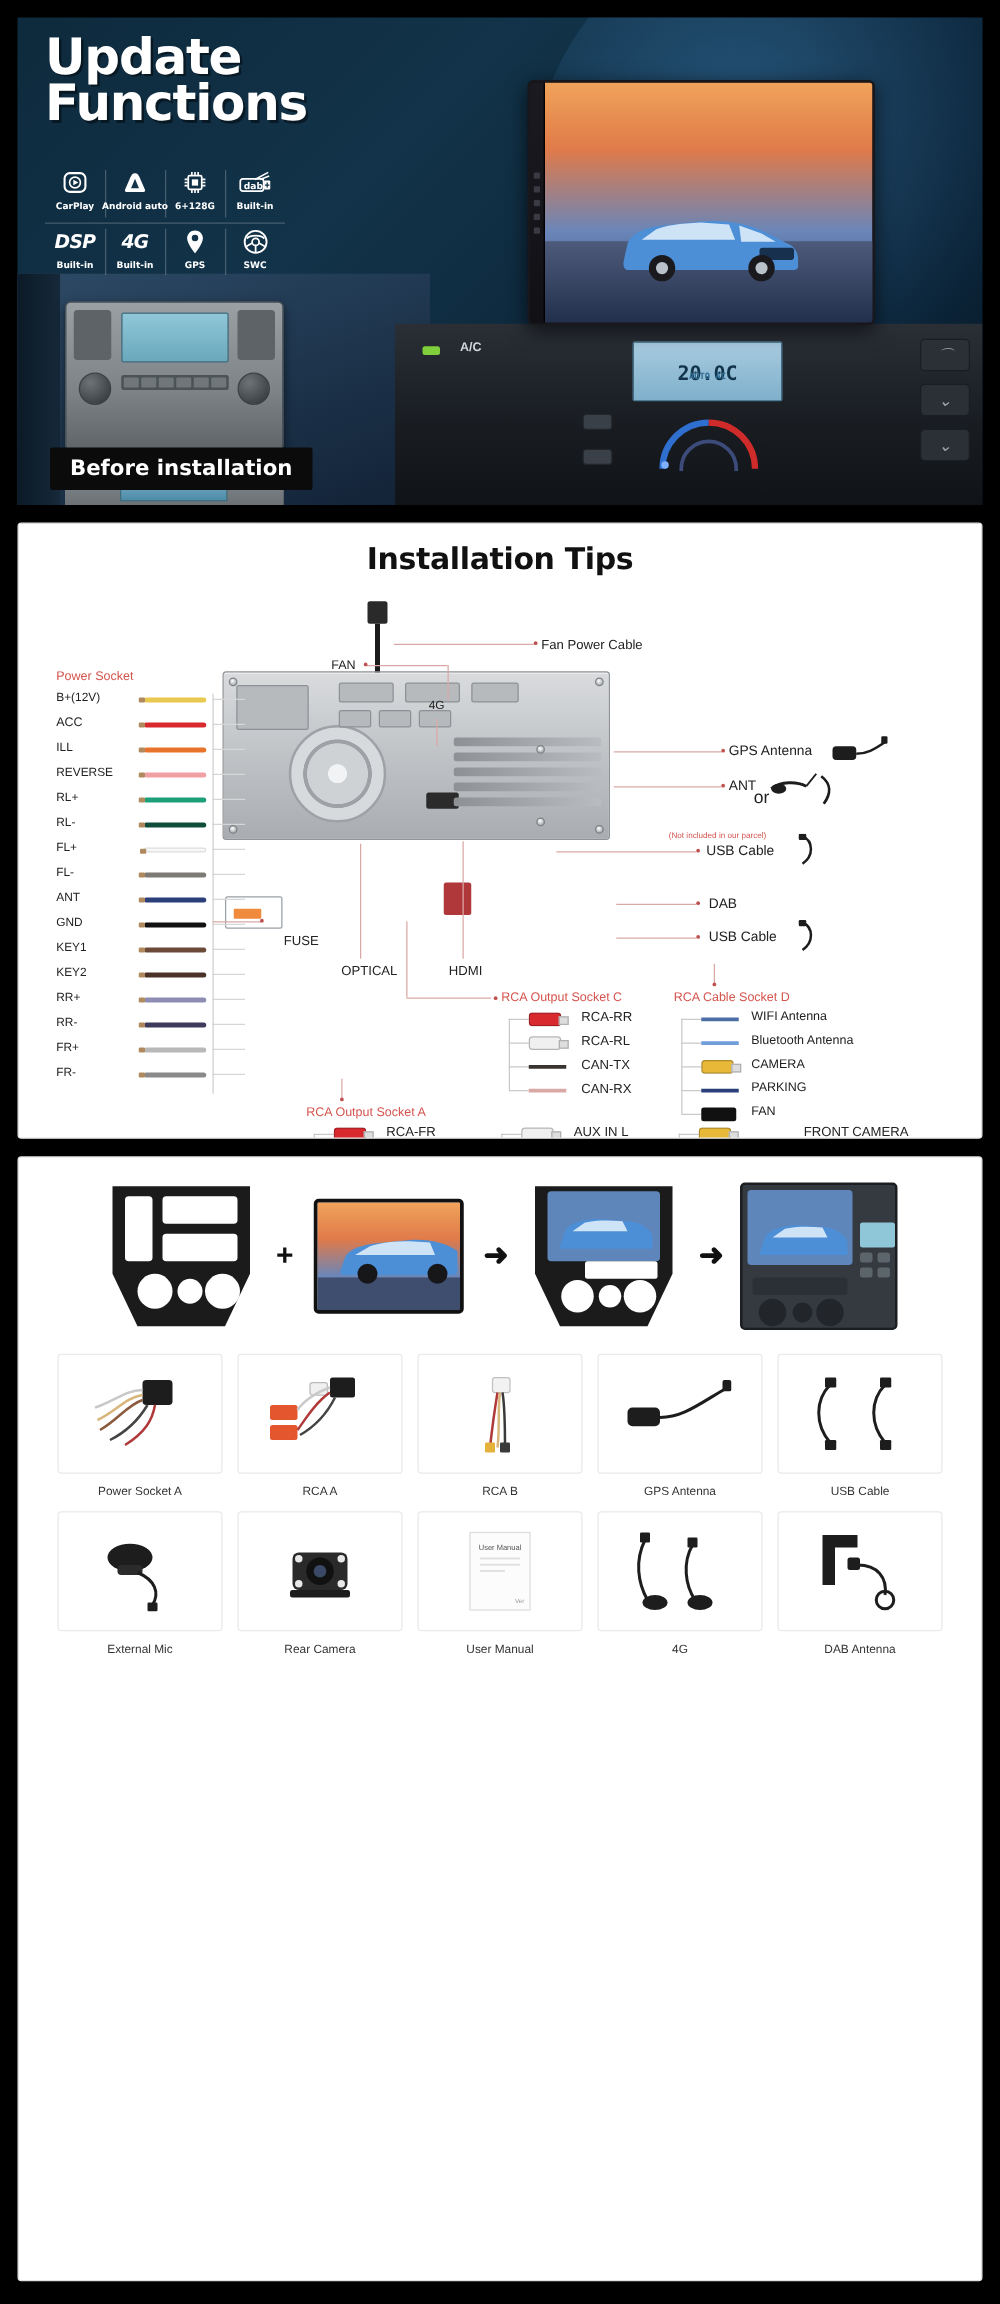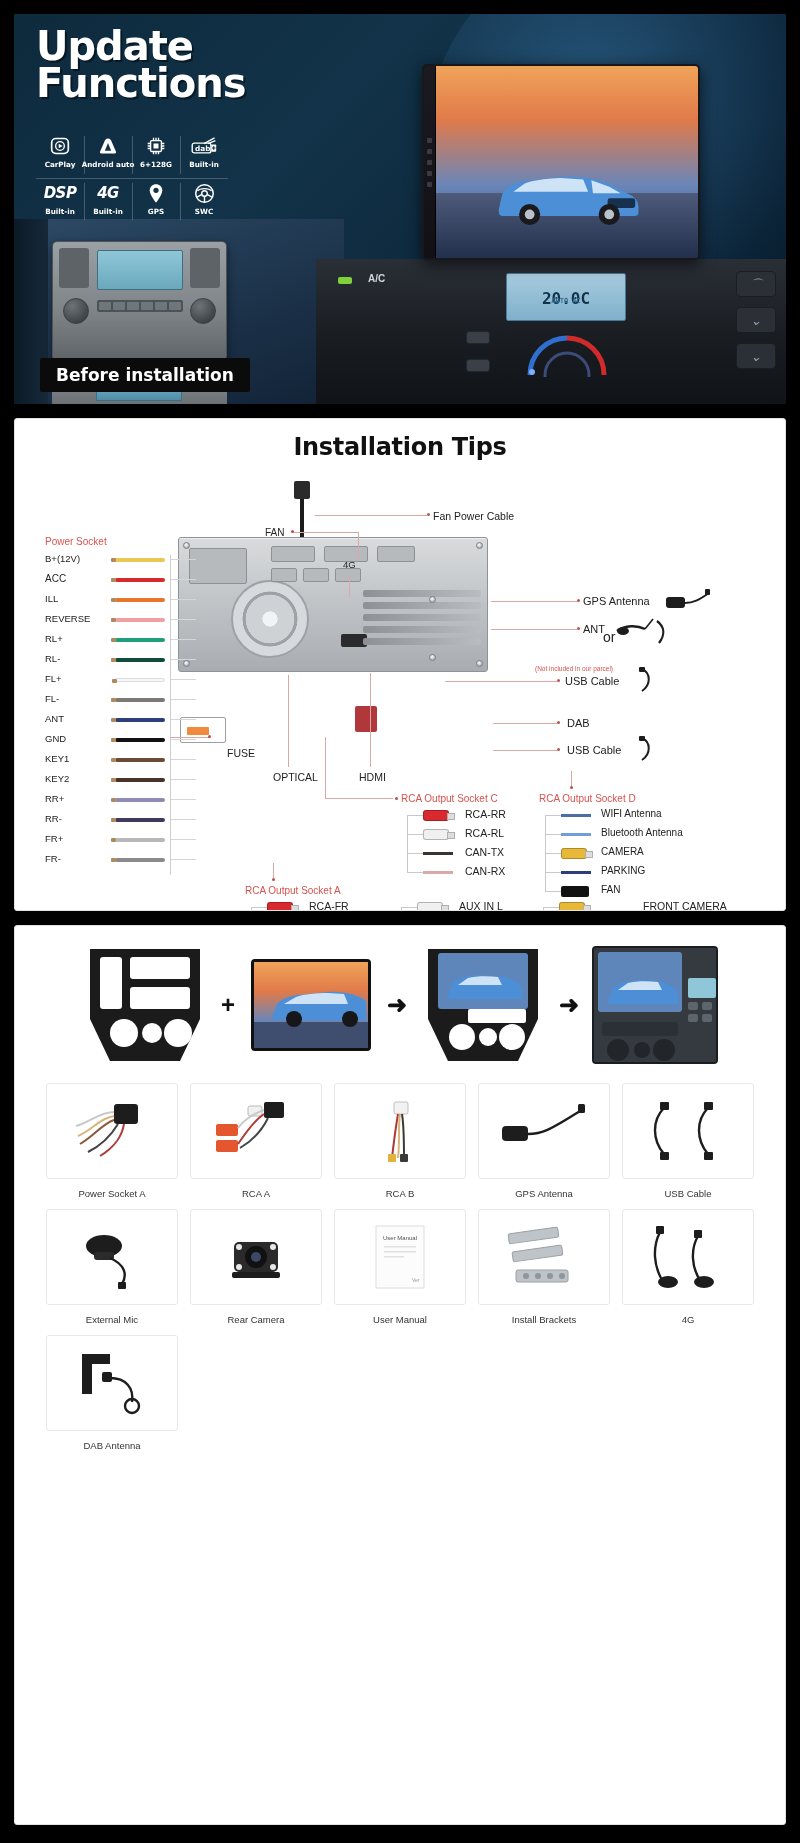--- a/index.html
+++ b/index.html
@@ -529,21 +529,21 @@
         <div class="lbl" style="left: 450px; top: 408px; font-size: 10.5px;">RCA-RL</div>
         <div class="ln h" style="left: 392px; top: 434px; width: 16px; background: rgb(201, 201, 201);"></div>
         <div style="position: absolute; left: 408px; top: 433px; width: 30px; height: 3px; background: rgb(58, 52, 48);"></div>
         <div class="lbl" style="left: 450px; top: 427px; font-size: 10.5px;">CAN-TX</div>
         <div class="ln h" style="left: 392px; top: 453px; width: 16px; background: rgb(201, 201, 201);"></div>
         <div style="position: absolute; left: 408px; top: 452px; width: 30px; height: 3px; background: rgb(217, 169, 166);"></div>
         <div class="lbl" style="left: 450px; top: 446px; font-size: 10.5px;">CAN-RX</div>
         <div class="ln v" style="left: 392px; top: 396px; height: 57px; background: rgb(201, 201, 201);"></div>
       </div>
 
-    <div class="lbl red" style="left:524px; top:374px; font-size:10px;">RCA Output Socket D</div>
+    <div class="lbl red" style="left:524px; top:374px; font-size:10px;">RCA Cable Socket D</div>
     <div class="ln v" style="left:556px; top:352px; height:16px;"></div>
     <div class="dot" style="left:555px; top:367px;"></div>
     <div id="socketD">
         <div class="ln h" style="left: 530px; top: 396px; width: 16px; background: rgb(201, 201, 201);"></div>
         <div style="position: absolute; left: 546px; top: 395px; width: 30px; height: 3px; background: rgb(74, 111, 165);"></div>
         <div class="lbl" style="left: 586px; top: 389px; font-size: 10px;">WIFI Antenna</div>
         <div class="ln h" style="left: 530px; top: 415px; width: 16px; background: rgb(201, 201, 201);"></div>
         <div style="position: absolute; left: 546px; top: 414px; width: 30px; height: 3px; background: rgb(111, 159, 216);"></div>
         <div class="lbl" style="left: 586px; top: 408px; font-size: 10px;">Bluetooth Antenna</div>
         <div class="ln h" style="left: 530px; top: 434px; width: 16px; background: rgb(201, 201, 201);"></div>
@@ -767,38 +767,20 @@
               <rect x="34" y="29" width="32" height="1.5" fill="#e0e0e0"></rect>
               <rect x="34" y="34" width="20" height="1.5" fill="#e0e0e0"></rect>
               <text x="62" y="60" font-family="Liberation Sans" font-size="5" fill="#999">Ver</text>
             </svg>
           </div>
           <div class="cell-lab">User Manual</div>
         </div>
         <div class="cell">
           <div class="cell-img">
             <svg viewBox="0 0 100 70" width="100" height="70">
-              <g fill="#bfc4c9" stroke="#9aa0a6">
-                <rect x="14" y="12" width="50" height="10" rx="2" transform="rotate(-8 14 12)"></rect>
-                <rect x="18" y="30" width="50" height="10" rx="2" transform="rotate(-8 18 30)"></rect>
-                <rect x="22" y="48" width="52" height="12" rx="2"></rect>
-              </g>
-              <g fill="#8f959b">
-                <circle cx="32" cy="54" r="3"></circle>
-                <circle cx="44" cy="54" r="3"></circle>
-                <circle cx="56" cy="54" r="3"></circle>
-                <circle cx="68" cy="54" r="3"></circle>
-              </g>
-            </svg>
-          </div>
-          <div class="cell-lab">Install Brackets</div>
-        </div>
-        <div class="cell">
-          <div class="cell-img">
-            <svg viewBox="0 0 100 70" width="100" height="70">
               <g stroke="#1d1d1d" stroke-width="2.4" fill="none">
                 <path d="M22 10 C14 26 16 44 24 58"></path>
                 <path d="M60 14 C52 28 54 46 62 58"></path>
               </g>
               <rect x="18" y="4" width="8" height="8" rx="1" fill="#1d1d1d"></rect>
               <rect x="56" y="8" width="8" height="8" rx="1" fill="#1d1d1d"></rect>
               <ellipse cx="30" cy="60" rx="10" ry="6" fill="#1d1d1d"></ellipse>
               <ellipse cx="66" cy="60" rx="10" ry="6" fill="#1d1d1d"></ellipse>
             </svg>
           </div>

